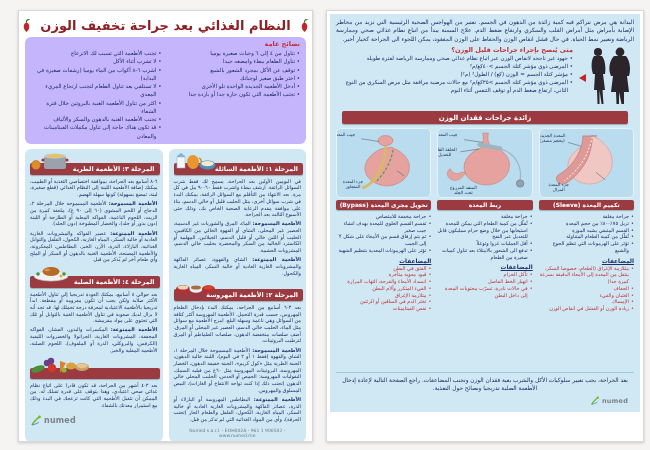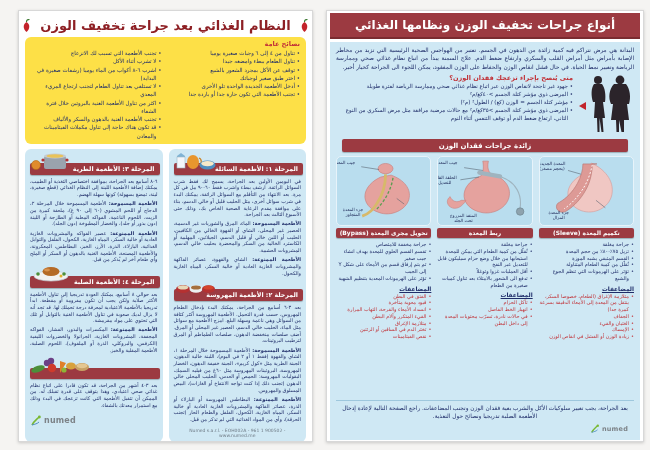--- a/index.html
+++ b/index.html
@@ -16,21 +16,21 @@
     background:#ffffff; border:1px solid #d8d8d8;
     box-shadow:0 1px 3px rgba(0,0,0,.18);
     direction:rtl; overflow:hidden;
   }
   .page-left  { left:18px;   width:295px; padding:4px 6px; }
   .page-right { left:326px; width:318px; }
 
   
   .lp-title-row { display:flex; align-items:center; justify-content:center; gap:8px; margin:3px 0 4px; }
   .lp-title { font-size:13px; font-weight:bold; color:#8e2025; white-space:nowrap; }
-  .tips { background:#fde047; border-radius:6px; padding:3px 6px 4px; }
+  .tips { background:#c4b5fd; border-radius:6px; padding:3px 6px 4px; }
   .tips-head { color:#c13238; font-size:6.5px; font-weight:bold; margin-bottom:1px; }
   .tips-cols { display:flex; gap:8px; }
   .tips-col { flex:1; font-size:5.5px; color:#1f2d69; line-height:1.5; }
   .li { position:relative; padding-right:5px; }
   .li::before { content:"•"; position:absolute; right:0; top:0; }
 
   .phases { display:flex; gap:6px; margin-top:5px; }
   .pcol { flex:1; background:#cfe8f4; border-radius:6px; padding:14px 5px 4px; position:relative; display:flex; flex-direction:column; }
   .banner {
     background:#9c3a41; color:#fff; font-size:6.3px; font-weight:bold;
@@ -219,38 +219,37 @@
                 <path d="M2 10 C5 9 7 9 9 7" stroke="#4f8fc0" stroke-width="1" fill="none"></path>
               </svg>
           </span>
           <span class="logo-text">numed</span>
         </div>
       </div>
     </div>
   </section>
 
   <section class="page page-right">
-    <div class="rp-titlebar">أنواع جراحات تخفيف الوزن ونظامها الغذائي</div>
     <div class="rp-body">
       <p class="intro">البدانة هي مرض تتراكم فيه كمية زائدة من الدهون في الجسم. تعتبر من الهواجس الصحية الرئيسية التي تزيد من مخاطر الإصابة بأمراض مثل أمراض القلب والسكري وارتفاع ضغط الدم. علاج السمنة يبدأ من اتباع نظام غذائي صحي وممارسة الرياضة وتغيير نمط الحياة. في حال فشل انقاص الوزن والحفاظ على الوزن المفقود، يمكن اللجوء الى الجراحة كخيار أخير.</p>
 
       <div class="when">
         <div class="when-art">
           <svg width="56" height="62" viewBox="0 0 56 62">
             <polygon points="1,32 8,28 8,36" fill="#c2242b"></polygon>
             <g fill="#2b242a">
               <circle cx="20" cy="6" r="4"></circle>
                 <path d="M16 10 C13 14 13 22 15 28 L17 28 L16 44 L19 44 L19.5 58 L21.5 58 L21.5 44 L23.5 58 L25.5 58 L24.5 44 L27 44 L25 28 L27 28 C28 21 27 14 24 10 Z"></path>
               <circle cx="42" cy="6" r="4.4"></circle>
                 <path d="M36 10 C31 15 30 24 33 30 L35 30 L33 46 L38 46 L38.5 58 L41 58 L41 46 L43.5 58 L46 58 L46 46 L51 46 L49 30 L51 30 C53 23 52 15 48 10 Z"></path>
             </g>
           </svg>
         </div>
         <div class="when-txt">
-          <div class="when-head">متى يُنصح بإجراء تزعجك فقدان الوزن؟</div>
+          <div class="when-head">متى يُنصح بإجراء جراحات قليل الوزن؟</div>
           <div class="when-list">
               <div class="li">جهود غير ناجحة لانقاص الوزن عبر اتباع نظام غذائي صحي وممارسة الرياضة لفترة طويلة</div>
               <div class="li">المرضى ذوي مؤشر كتلة الجسم &gt;٤٠كغ/م²</div>
               <div class="li">مؤشر كتلة الجسم = الوزن (كغ) / الطول² (م²)</div>
               <div class="li">المرضى ذوي مؤشر كتلة الجسم &gt;٣٥كغ/م² مع حالات مرضية مرافقة مثل مرض السكري من النوع الثاني، ارتفاع ضغط الدم أو توقف التنفس أثناء النوم</div>
             </div>
         </div>
       </div>
 
       <div class="surg-banner">زائدة جراحات فقدان الوزن</div>

